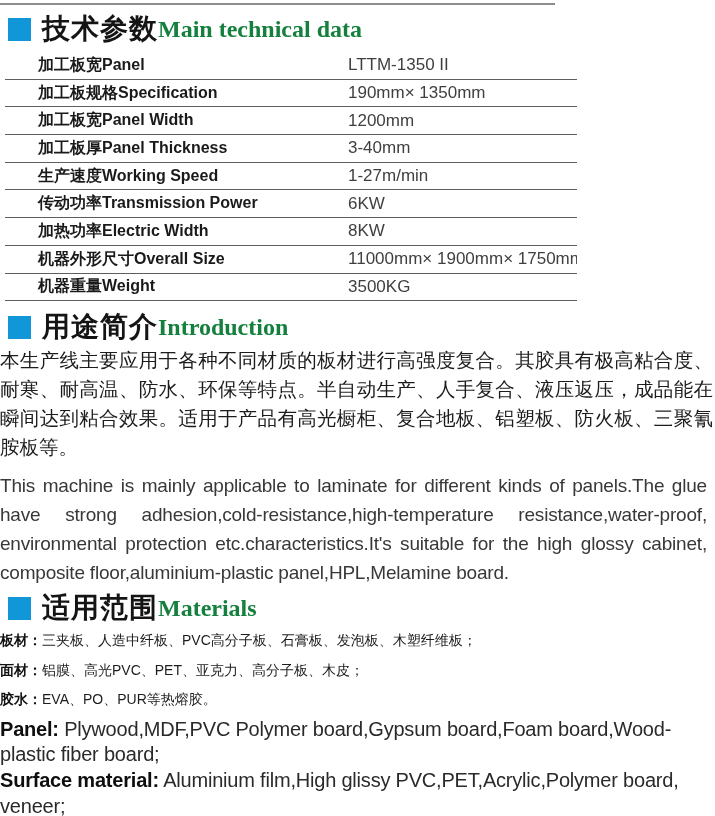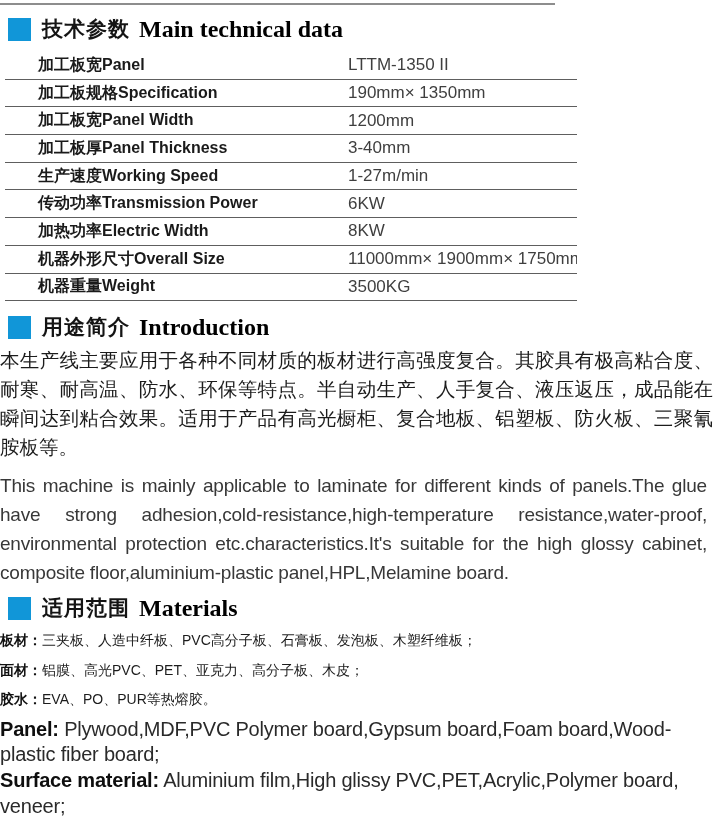--- a/index.html
+++ b/index.html
@@ -29,32 +29,31 @@
     padding-left: 8px;
   }
   .section-marker {
     width: 23px;
     height: 23px;
     background: #1196d8;
     flex: 0 0 auto;
   }
   .section-title-cn {
     margin-left: 11px;
-    font-size: 21px;
+    font-size: 28px;
     font-weight: bold;
     color: #141414;
     letter-spacing: 1px;
     white-space: nowrap;
   }
   .section-title-en {
-    margin-left: 9px;
     font-family: "Liberation Serif", "DejaVu Serif", serif;
     font-size: 24px;
     font-weight: bold;
-    color: #000000;
+    color: #15803d;
     white-space: nowrap;
   }
   .hdr1 { margin-top: 9px; }
   .hdr2 { margin-top: 11px; }
   .hdr3 { margin-top: 6px; }
 
   
   .spec-table {
     margin-top: 8px;
     margin-left: 5px;

